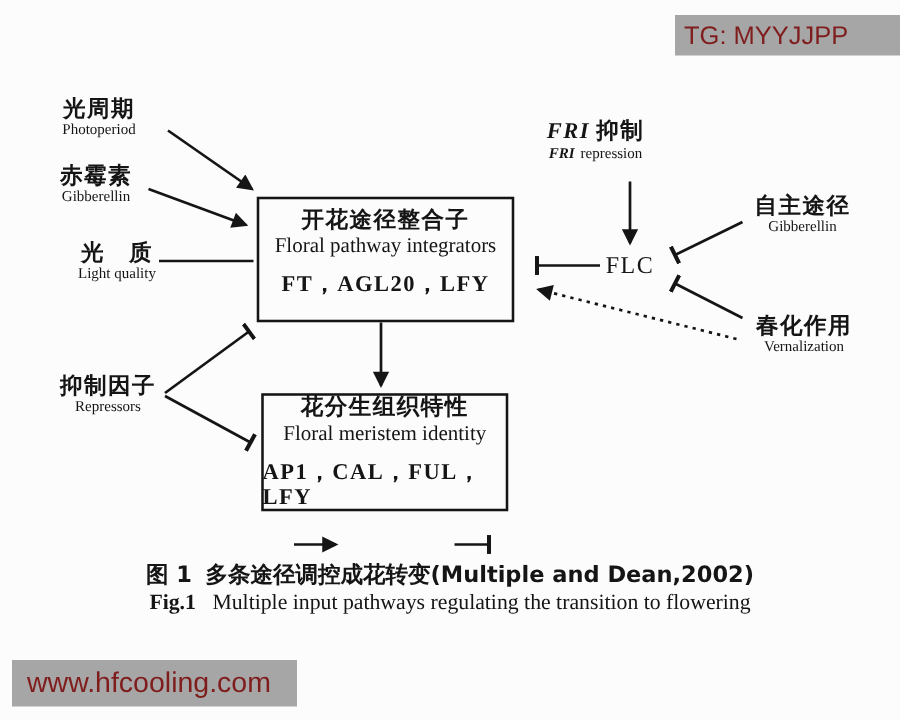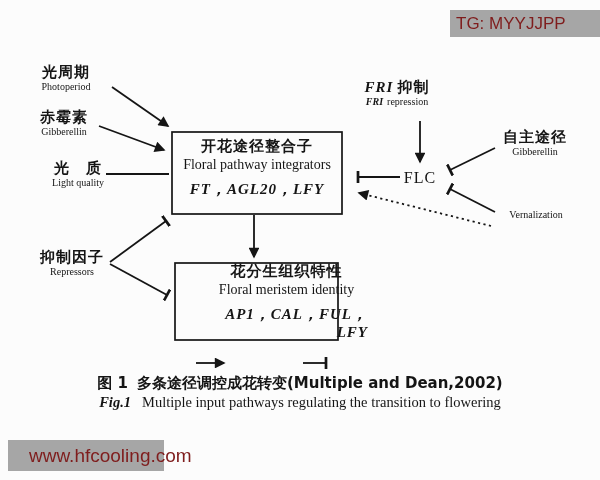--- a/index.html
+++ b/index.html
@@ -6,33 +6,33 @@
   body{width:600px;height:480px;position:relative;background:#fcfcfc;overflow:hidden;
        font-family:"Liberation Serif","DejaVu Serif",serif;color:#151515;}
   .stage{position:absolute;left:0;top:0;width:600px;height:480px;}
   svg.lines{position:absolute;left:0;top:0;}
   .lbl{position:absolute;text-align:center;transform:translateX(-50%);white-space:nowrap;line-height:1.12;}
   .zh{font-family:"DejaVu Sans","Liberation Sans",sans-serif;font-weight:600;font-size:15px;letter-spacing:1px;}
   .en{font-family:"Liberation Serif","DejaVu Serif",serif;font-weight:400;font-size:10px;letter-spacing:0;}
   .node{position:absolute;display:flex;flex-direction:column;align-items:center;justify-content:center;}
   .node .zh{font-size:15px;}
   .node .en{font-size:14px;margin-top:1px;}
-  .genes{font-family:"Liberation Serif","DejaVu Serif",serif;font-style:italic;font-weight:600;
-         font-size:15px;margin-top:7px;letter-spacing:1px;text-align:right;}
+  .genes{font-family:"Liberation Serif","DejaVu Serif",serif;font-weight:600;
+         font-size:15px;margin-top:7px;letter-spacing:1px;}
   .flc{position:absolute;font-size:16px;font-weight:500;letter-spacing:1px;transform:translateX(-50%);}
   .legend-txt{position:absolute;white-space:nowrap;}
   .cap{position:absolute;left:300px;transform:translateX(-50%);white-space:nowrap;}
   .cap .pfx{font-weight:700;margin-right:9px;}
   .cap-zh{font-family:"DejaVu Sans","Liberation Sans",sans-serif;font-weight:600;font-size:15px;}
   .cap-en{font-family:"Liberation Serif","DejaVu Serif",serif;font-size:14.5px;}
-  .cap-en .pfx{font-weight:700;margin-right:11px;font-style:italic;}
+  .cap-en .pfx{font-weight:700;margin-right:11px;}
   .wm{position:absolute;background:#a6a6a6;color:#7f1d1d;font-family:Liberation Sans, sans-serif;
       display:flex;align-items:center;}
   .wm-tr{left:450px;top:10px;width:150px;height:27px;font-size:17px;padding-left:6px;box-sizing:border-box;}
-  .wm-bl{left:8px;top:440px;width:156px;height:31px;font-size:19px;padding-left:21px;box-sizing:border-box;}
+  .wm-bl{left:8px;top:440px;width:190px;height:31px;font-size:19px;padding-left:10px;box-sizing:border-box;}
   i{font-style:italic;margin-right:4px;}
 </style>
 </head>
 <body>
 
 <div class="stage">
 
   <svg class="lines" width="600" height="480" viewBox="0 0 600 480">
     <defs>
       <marker id="arr" viewBox="0 0 10 10" refX="8.5" refY="5" markerWidth="7" markerHeight="6" orient="auto">
@@ -86,31 +86,32 @@
 
   <div class="lbl" style="left:397px;top:79px;">
     <div class="zh" style="font-size:15px;"><i style="font-family:'Liberation Serif',serif;font-weight:700;">FRI</i><span>抑制</span></div>
     <div class="en"><i style="font-weight:600;">FRI</i><span>repression</span></div>
   </div>
   <div class="lbl" style="left:535px;top:129px;">
     <div class="zh">自主途径</div>
     <div class="en">Gibberellin</div>
   </div>
   <div class="lbl" style="left:536px;top:209px;">
+    <div class="zh">春化作用</div>
     <div class="en">Vernalization</div>
   </div>
 
   <div class="flc" style="left:420px;top:169px;">FLC</div>
 
   <div class="node" style="left:172px;top:132px;width:170px;height:71px;">
     <div class="zh">开花途径整合子</div>
     <div class="en">Floral pathway integrators</div>
     <div class="genes">FT，AGL20，LFY</div>
   </div>
-  <div class="node" style="left:175px;top:263px;width:163px;height:77px;margin-left:30px;">
+  <div class="node" style="left:175px;top:263px;width:163px;height:77px;">
     <div class="zh">花分生组织特性</div>
     <div class="en">Floral meristem identity</div>
     <div class="genes">AP1，CAL，FUL，LFY</div>
   </div>
 
 
   <div class="cap cap-zh" style="top:374px;">
     <span class="pfx">图 1</span><span>多条途径调控成花转变(Multiple and Dean,2002)</span>
   </div>
   <div class="cap cap-en" style="top:394px;">

